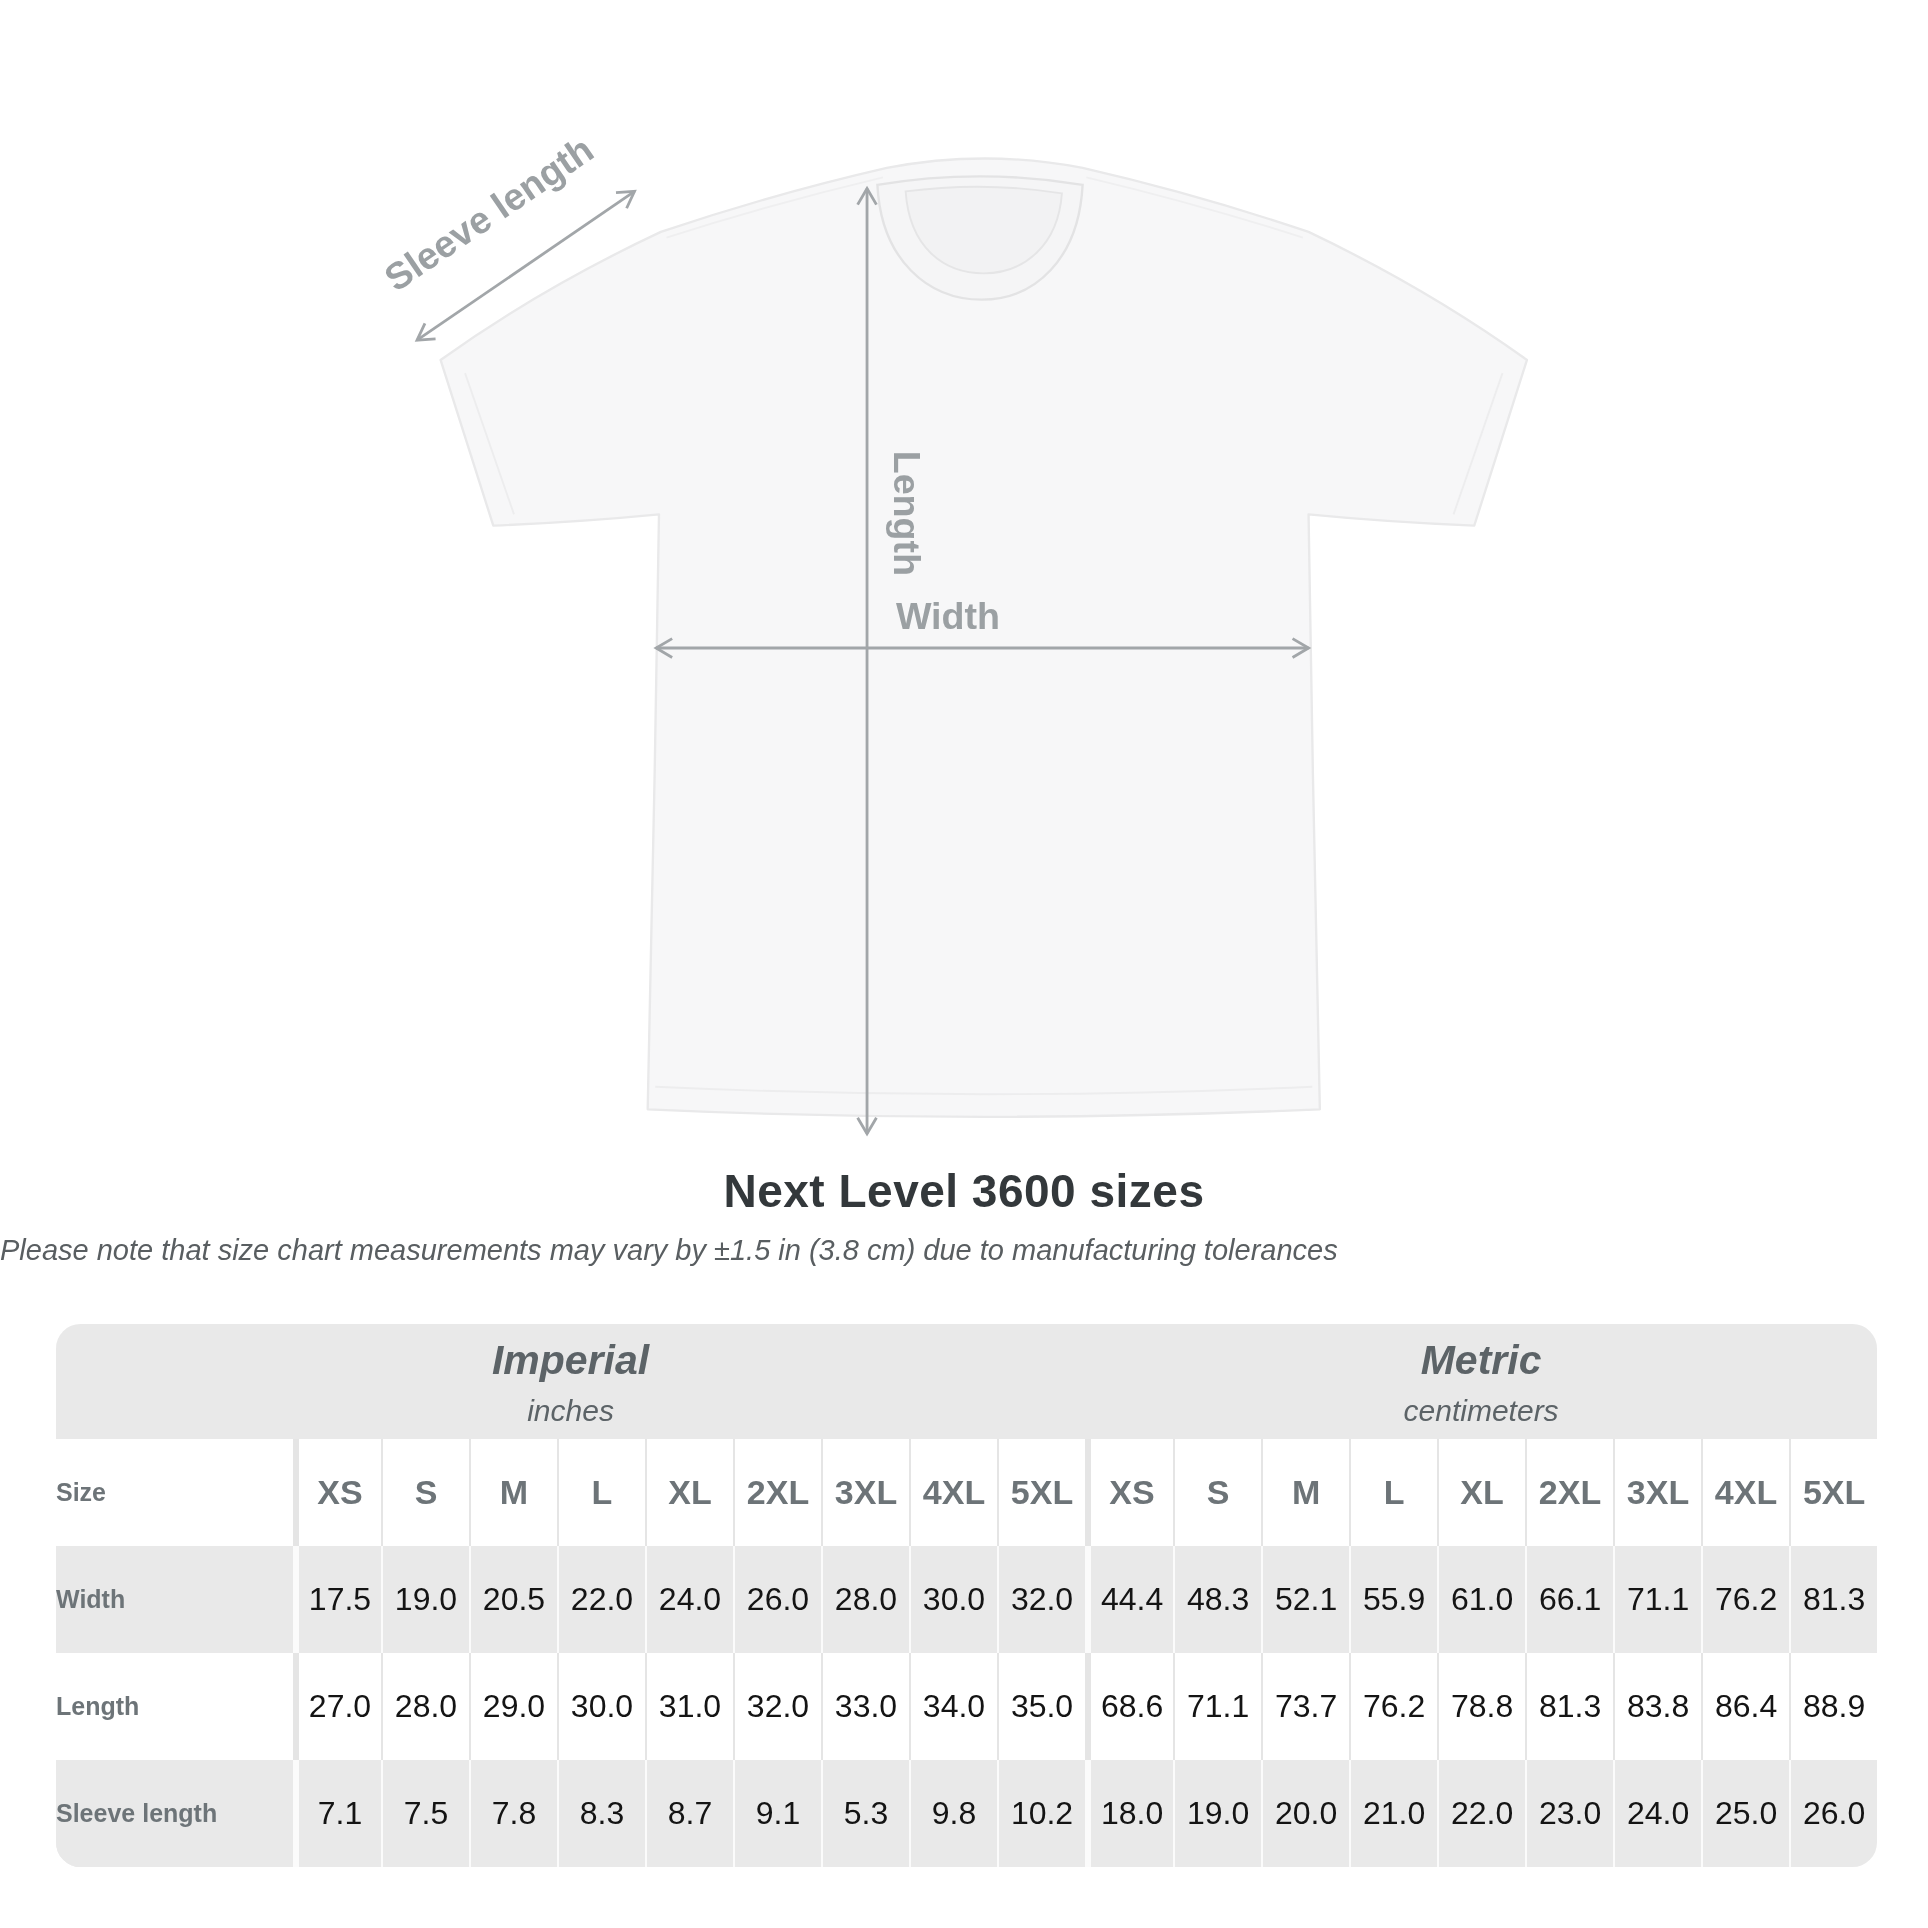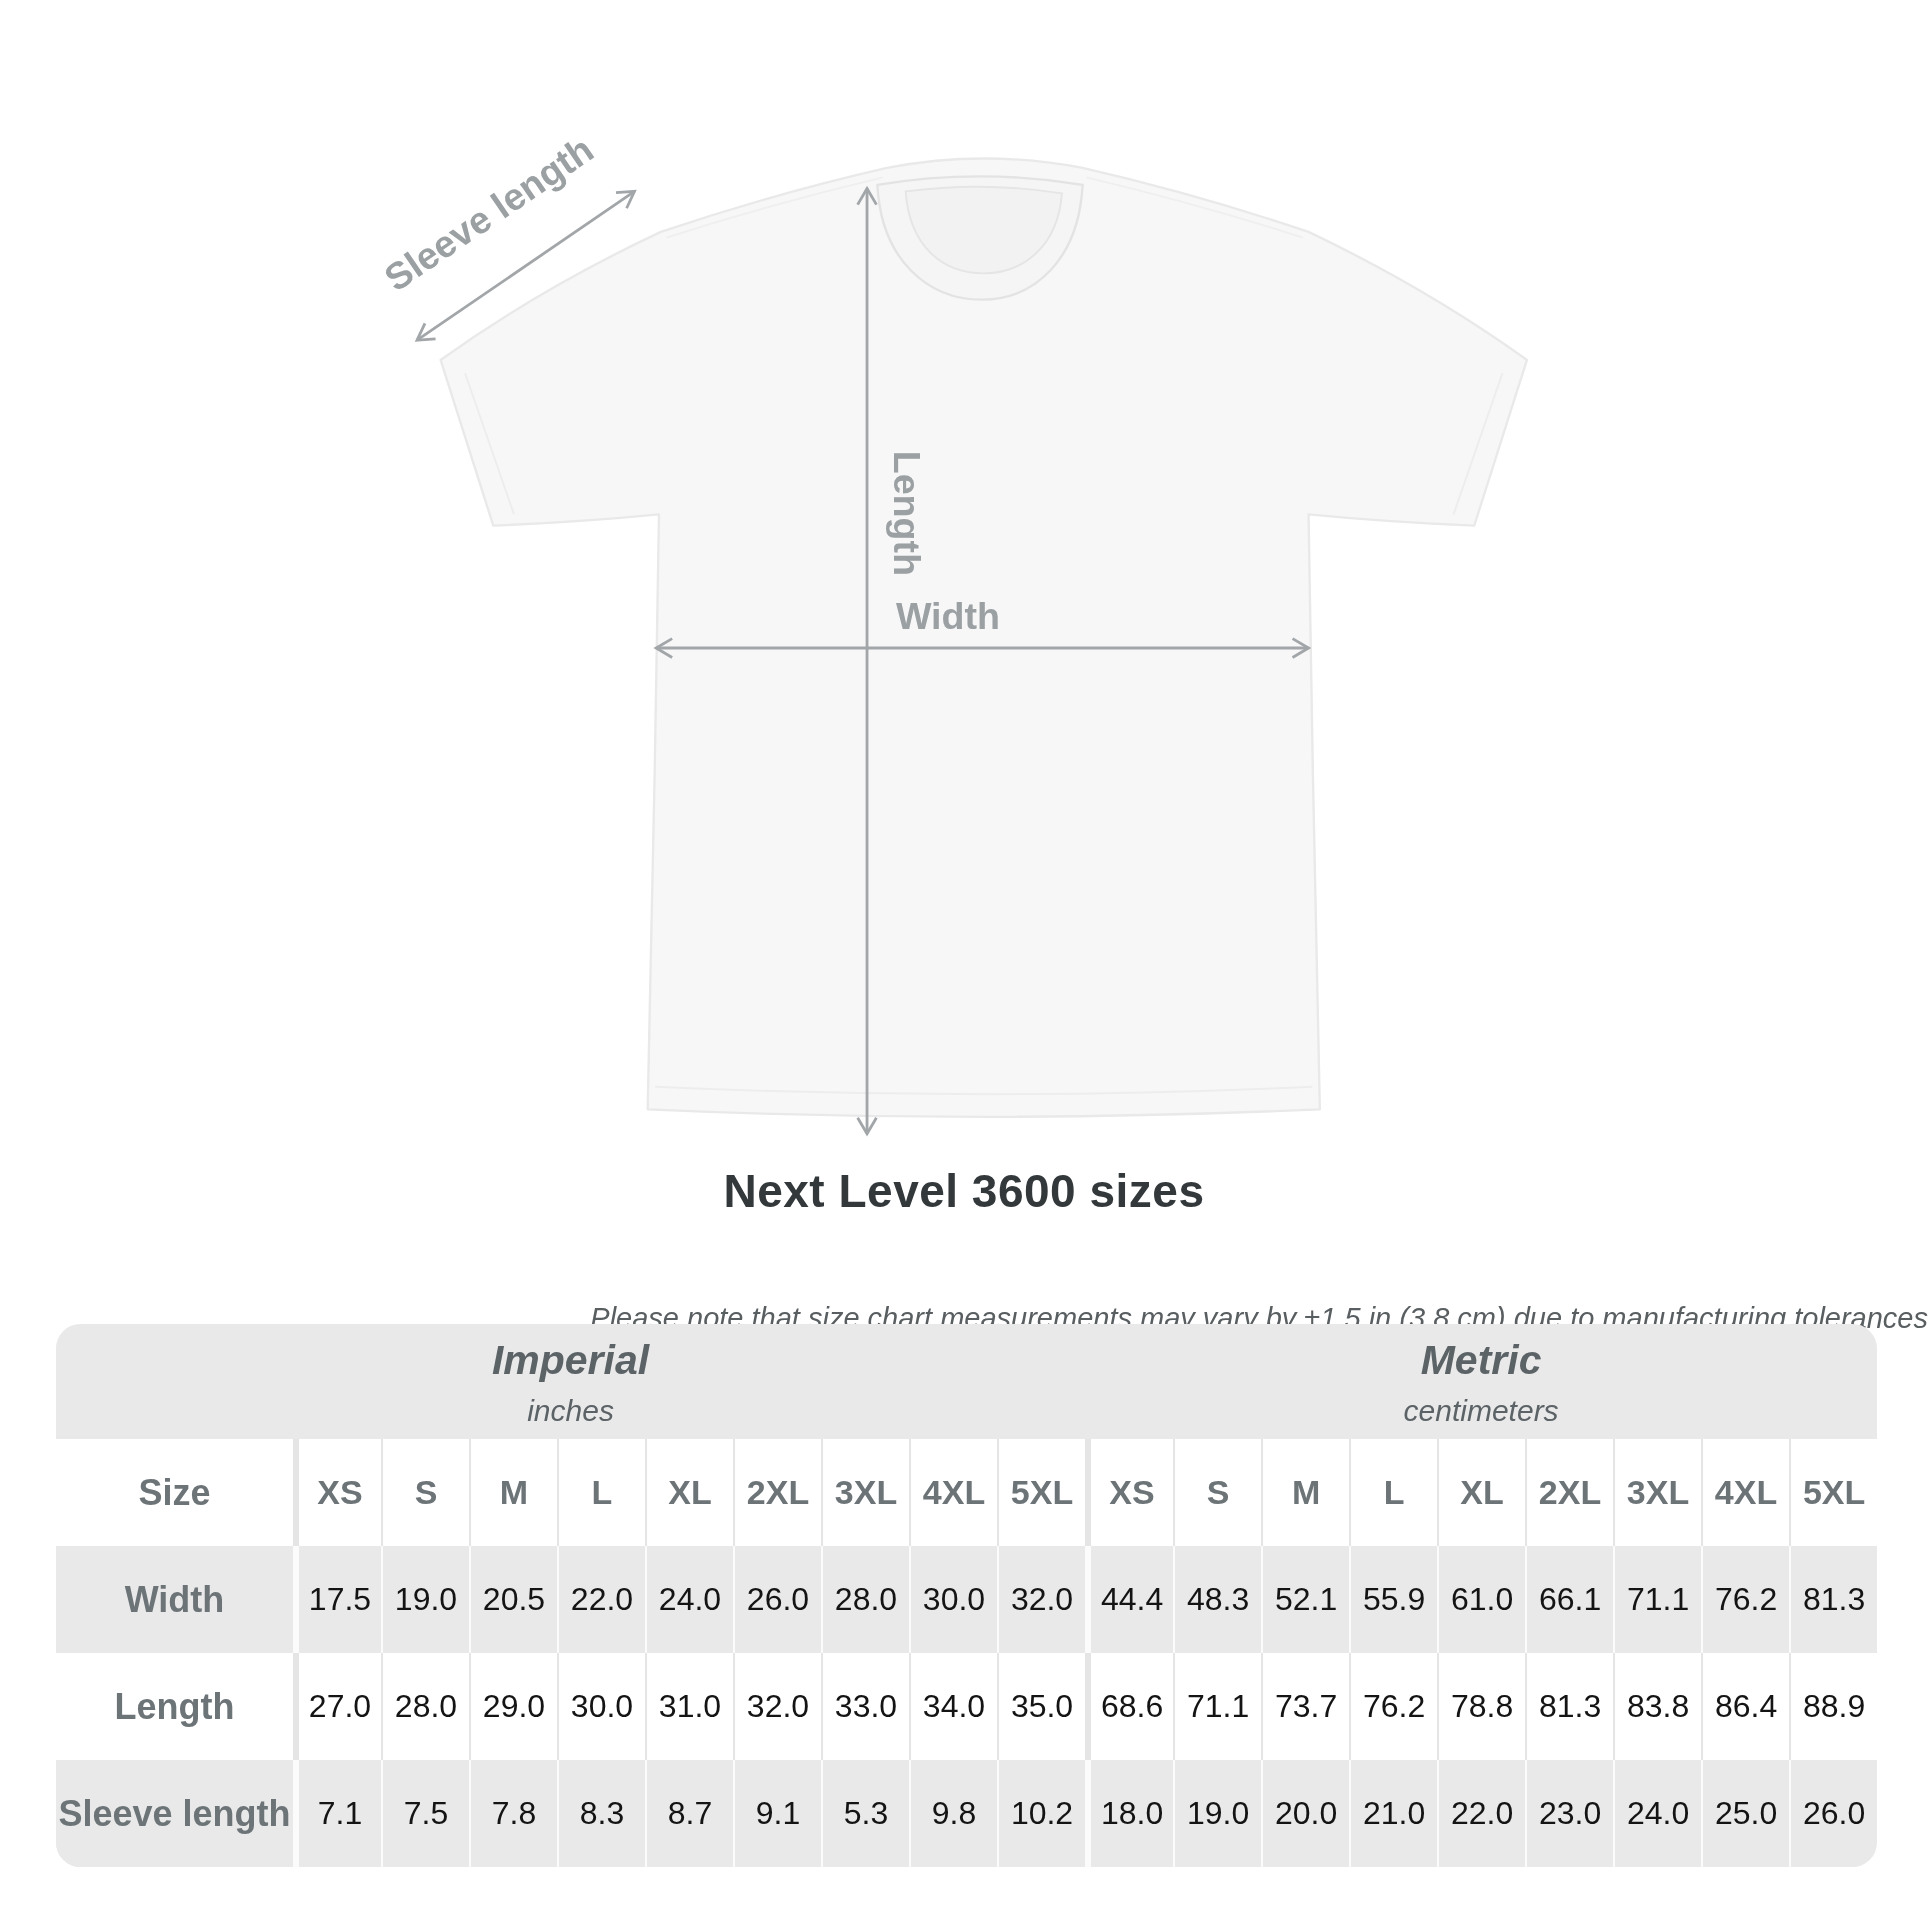--- a/index.html
+++ b/index.html
@@ -8,40 +8,40 @@
     font-family:"Liberation Sans", sans-serif;
   }
   
   .diagram{position:absolute;left:0;top:0;width:1928px;height:1168px;}
   
   .title{
     position:absolute;left:0;top:1164px;width:1928px;text-align:center;
     font-size:46px;font-weight:bold;color:#33383b;letter-spacing:0.5px;
   }
   .subtitle{
-    position:absolute;left:0;top:1302px;width:1928px;text-align:right;
+    position:absolute;left:0;top:1234px;width:1928px;text-align:left;
     font-size:29px;font-style:italic;color:#595e61;
   }
   
   .sizetable{
     position:absolute;left:56px;top:1324px;width:1815px;
     border-collapse:separate;border-spacing:0;table-layout:fixed;
   }
   .sizetable td,.sizetable th{padding:0;margin:0;font-weight:normal;}
   tr.band th{
     height:115px;background:#e9e9e9;vertical-align:middle;text-align:center;
   }
   tr.band th.bleft{border-top-left-radius:24.5px;}
   tr.band th.bright{border-top-right-radius:24.5px;}
   .gname{font-size:41px;font-weight:bold;font-style:italic;color:#5c6367;line-height:47px;margin-top:3.8px;}
   .gunit{font-size:30px;font-style:italic;color:#5c6367;line-height:38px;margin-top:7.5px;}
   tr.r{height:107px;}
   tr.r th.rowlabel{
-    background:inherit;text-align:center;vertical-align:middle;
-    font-size:36px;font-weight:bold;color:#6d7478;
+    background:inherit;text-align:left;vertical-align:middle;
+    font-size:25px;font-weight:bold;color:#6d7478;
   }
   tr.r td, tr.r th.szh{
     text-align:center;vertical-align:middle;
   }
   tr.white{background:#ffffff;}
   tr.gray{background:#e9e9e9;}
   tr.white td, tr.white th.szh{border-left:2.8px solid #e5e5e5;}
   tr.gray td{border-left:2.8px solid #fbfbfb;}
   tr.white td.heavy, tr.white th.heavy{border-left-width:6.6px;}
   tr.gray td.heavy{border-left-width:6.6px;}

